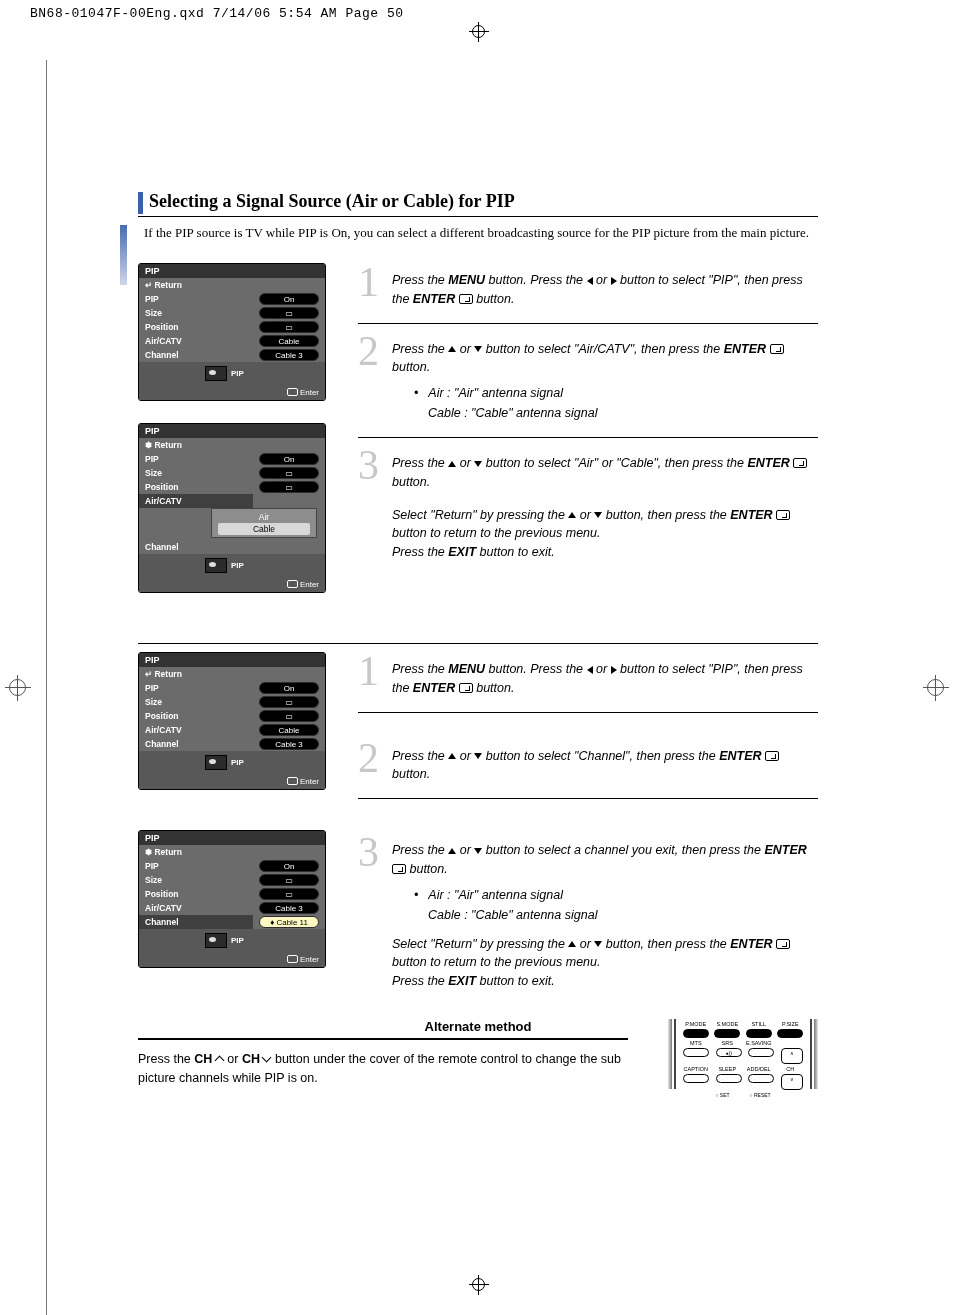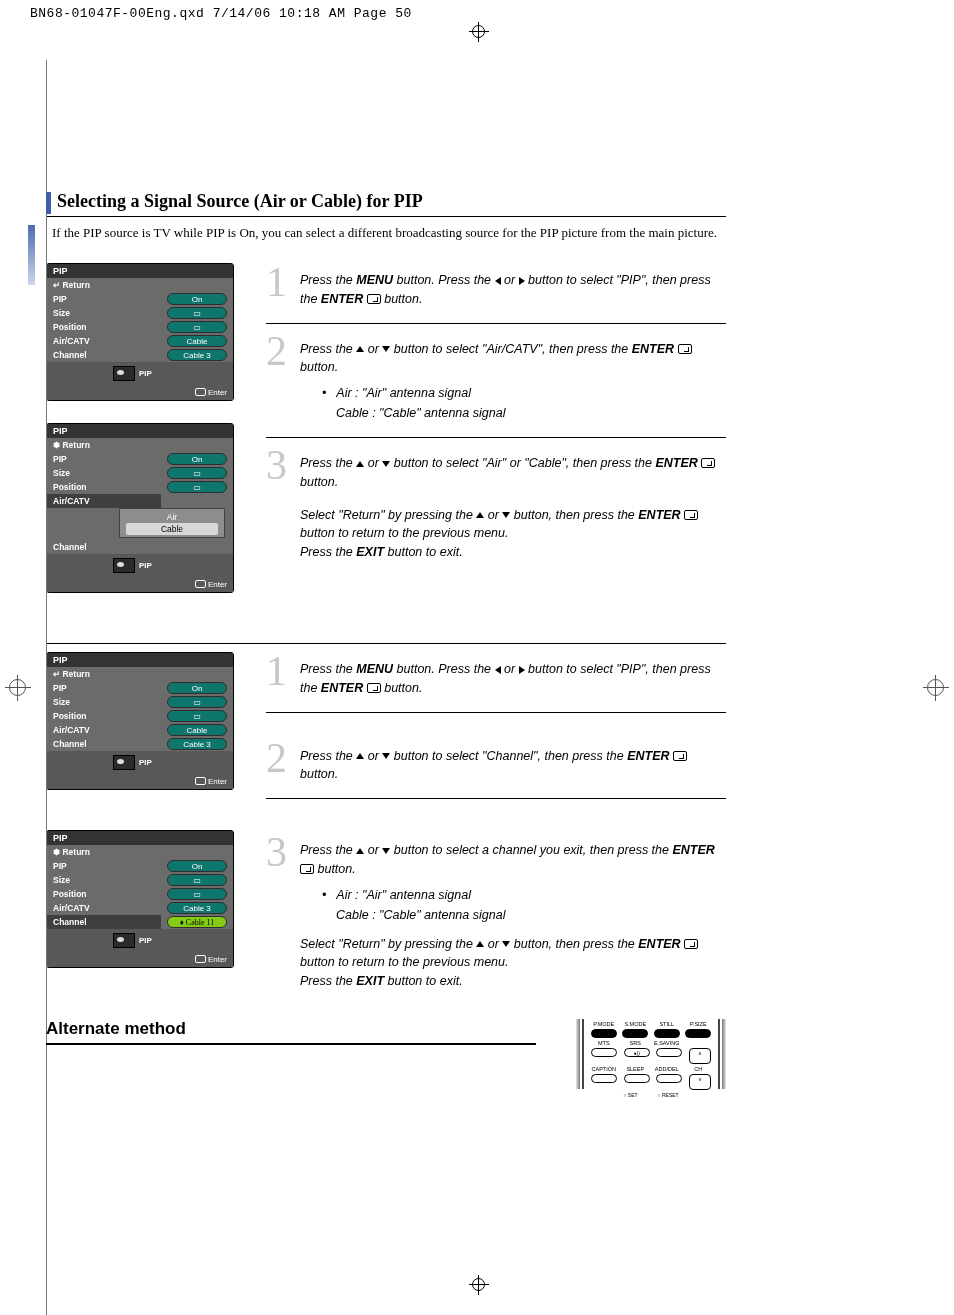--- a/index.html
+++ b/index.html
@@ -14,42 +14,42 @@
   .side-target { position:absolute; left:5px; top:675px; width:26px; height:26px; }
   .side-target.r { left:auto; right:5px; }
   .side-target::before, .side-target::after { content:""; position:absolute; background:#555; }
   .side-target::before { left:12px; top:0; width:1px; height:26px; }
   .side-target::after  { top:12px; left:0; height:1px; width:26px; }
   .side-target .c { position:absolute; left:4px; top:4px; width:17px; height:17px; border:1px solid #555; border-radius:50%; }
 
   .page { position:absolute; top:60px; left:46px; width:846px; }
   .vline-left { position:absolute; left:0; top:0; bottom:-1160px; width:0.5px; border-left:0.5px solid #777; }
 
-  .content { margin-top:130px; width:680px; }
+  .content { margin-left:92px; margin-top:130px; width:680px; }
 
   .sec-head { display:flex; align-items:flex-end; margin-bottom:4px;}
   .sec-bar { width:5px; height:22px; background:#3b5fa8; margin-right:6px; position:relative; top:2px;}
   .sec-title { font-family: "Times New Roman", Times, serif; font-weight:bold; font-size:18px; }
   .sec-rule { height:1px; background:#000; margin:2px 0 8px 0; }
   .sec-rule-wrap { position:relative; }
   .sec-rule-wrap .grad { position:absolute; left:-18px; top:0; width:7px; height:60px; background:linear-gradient(to bottom,#4a6cb0 0%, #cdd6ea 100%); }
   .sec-intro { font-family:"Times New Roman", serif; font-size:13px; margin:8px 0 22px 6px; }
 
   .cols { display:flex; gap:28px; }
   .leftcol { width:192px; flex:0 0 192px; }
   .rightcol { flex:1; }
 
   
   .osd { width:188px; border:1px solid #000; background:#6b6b6b; font-size:9px; color:#fff; margin-bottom:22px; border-radius:3px; }
   .osd-title { background:#333; padding:2px 6px; font-weight:bold; font-size:9px; }
   .osd-body { display:grid; grid-template-columns: 1fr 72px; font-size:8.5px; }
   .osd-row { display:contents; }
   .osd-label { padding:2px 6px; font-weight:bold; }
-  .osd-val { margin:1px 6px; background:#0f766e; border-radius:9px; text-align:center; font-size:8px; padding:0 4px; height:12px; line-height:12px; border:0.5px solid #2d2d2d;}
-  .osd-val.sel { background:#84cc16; color:#000;font-family:Liberation Serif, serif; }
+  .osd-val { margin:1px 6px; background:#000000; border-radius:9px; text-align:center; font-size:8px; padding:0 4px; height:12px; line-height:12px; border:0.5px solid #2d2d2d;}
+  .osd-val.sel { background:#fef9c3; color:#000; }
   .osd-row.hl .osd-label { background:#3f3f3f; }
   .osd-drop { grid-column:1/3; background:#8d8d8d; margin:0 8px 2px 72px; padding:2px 0; border:1px solid #444; }
   .osd-drop div { text-align:center; padding:1px 0; font-size:8.5px; }
   .osd-drop .dsel { background:#d8d8d8; color:#000; margin:0 6px; border-radius:2px;}
   .osd-return { grid-column:1/3; padding:2px 6px; font-weight:bold; }
   .osd-foot { background:#585858; display:flex; justify-content:flex-end; gap:6px; align-items:center; padding:2px 4px; font-size:8px; height:38px; position:relative;}
   .osd-pip { position:absolute; left:66px; top:4px; display:flex; align-items:center; gap:4px; }
   .osd-pip .box { width:22px; height:15px; background:#2b2b2b; border:1px solid #000; position:relative; }
   .osd-pip .box::after{content:"";position:absolute;left:3px;top:3px;width:7px;height:5px;background:#ddd;border-radius:50%;}
   .osd-enter { position:absolute; right:6px; bottom:3px; font-size:8px; }
@@ -66,21 +66,21 @@
   .tri.u { border-left:4px solid transparent; border-right:4px solid transparent; border-bottom:6px solid #000; }
   .tri.d { border-left:4px solid transparent; border-right:4px solid transparent; border-top:6px solid #000; }
   .chev { display:inline-block; width:8px; height:8px; position:relative; }
   .chev::before{content:"";position:absolute;left:0;top:2px;width:6px;height:6px;border-left:1.5px solid #000;border-top:1.5px solid #000;transform:rotate(45deg);}
   .chev.d::before{transform:rotate(-135deg);top:-1px;}
   .enter-ico { display:inline-block; width:14px; height:10px; border:1px solid #000; border-radius:2px; position:relative; top:1px; }
   .enter-ico::after{content:"";position:absolute;right:2px;top:2px;width:4px;height:4px;border-right:1px solid #000;border-bottom:1px solid #000;}
   .hr { border:none; border-top:1px solid #000; margin:8px 0 8px 0; }
   .bullets { margin:6px 0 0 22px; font-size:12.5px; line-height:1.6; }
 
-  .alt-head { font-weight:bold; font-size:17px; margin-top:8px; }
+  .alt-head { font-weight:bold; font-size:13px; margin-top:8px;text-align:center; }
   .alt-rule { height:2px; background:#000; width:490px; margin:4px 0 10px 0;}
   .alt-txt { font-size:12.5px; line-height:1.55; width:490px;}
 
   .remote { position:absolute; right:0; top:0; width:150px; height:70px; }
   .remote .bar { position:absolute; width:4px; top:0; bottom:0;}
   .remote .bar.b1{left:0;background:linear-gradient(to right,#e6e6e6,#777);} 
   .remote .bar.b2{left:6px;width:2px;background:#444;}
   .remote .bar.b3{right:6px;width:2px;background:#444;}
   .remote .bar.b4{right:0;background:linear-gradient(to left,#e6e6e6,#777);}
   .remote-inner{position:absolute;left:12px;right:12px;top:2px;bottom:2px;font-size:6px;text-align:center;}
@@ -88,21 +88,21 @@
   .rbtn{width:26px;border:1px solid #000;border-radius:7px;height:9px;font-size:5px;line-height:8px;background:#fff;}
   .rlbl{font-size:5.5px;width:26px;}
   .rbtn.blk{background:#000;}
   .rbtn.sq{border-radius:4px;width:22px;height:16px;}
 
   .pgnum { text-align:center; font-family:"Times New Roman",serif; font-size:13px; margin-top:24px; }
 </style>
 </head>
 <body>
 
-<div class="slug">BN68-01047F-00Eng.qxd  7/14/06  10:18 AM  Page 50</div>
+<div class="slug">BN68-01047F-00Eng.qxd  7/14/06  5:54 AM  Page 50</div>
 <div class="registration">
     <div class="circ"></div>
   </div>
 <div class="registration regbot">
     <div class="circ"></div>
   </div>
 <div class="side-target">
     <div class="c"></div>
   </div>
 <div class="side-target r">
@@ -286,20 +286,21 @@
             <span>Select "Return" by pressing the </span><span class="tri u"></span><span> or </span><span class="tri d"></span><span> button, then press the </span><b>ENTER</b> <span class="enter-ico"></span><span> button to return to the previous menu.</span><br>
             <span>Press the </span><b>EXIT</b><span> button to exit.</span>
           </div>
         </div>
       </div>
     </div>
 
     <div style="position:relative;margin-top:14px">
       <div class="alt-head">Alternate method</div>
       <div class="alt-rule"></div>
+      <div class="alt-txt"><span>Press the </span><b>CH</b> <span class="chev"></span> <span> or </span><b>CH</b> <span class="chev d"></span> <span> button under the cover of the remote control to change the sub picture channels while PIP is on.</span></div>
 
       <div class="remote">
         <div class="bar b1"></div>
           <div class="bar b2"></div>
           <div class="bar b3"></div>
           <div class="bar b4"></div>
         <div class="remote-inner">
           <div class="rrow">
               <div class="rlbl">P.MODE</div>
               <div class="rlbl">S.MODE</div>

